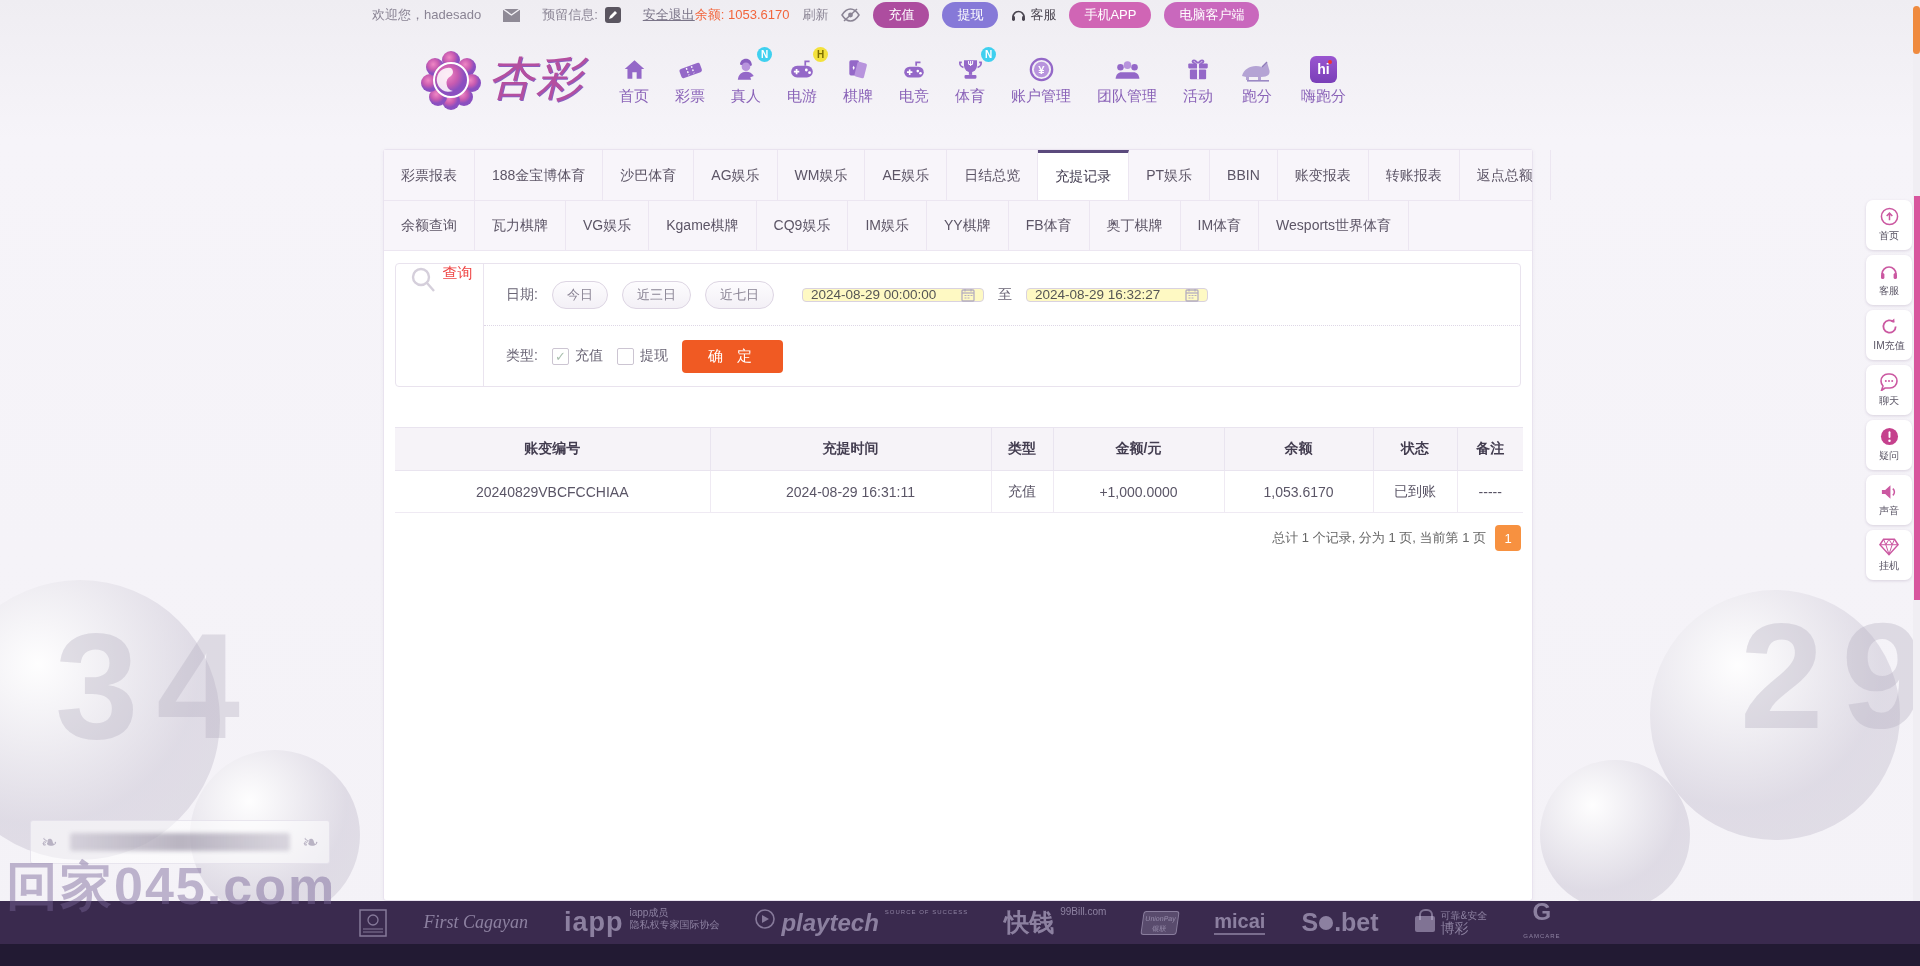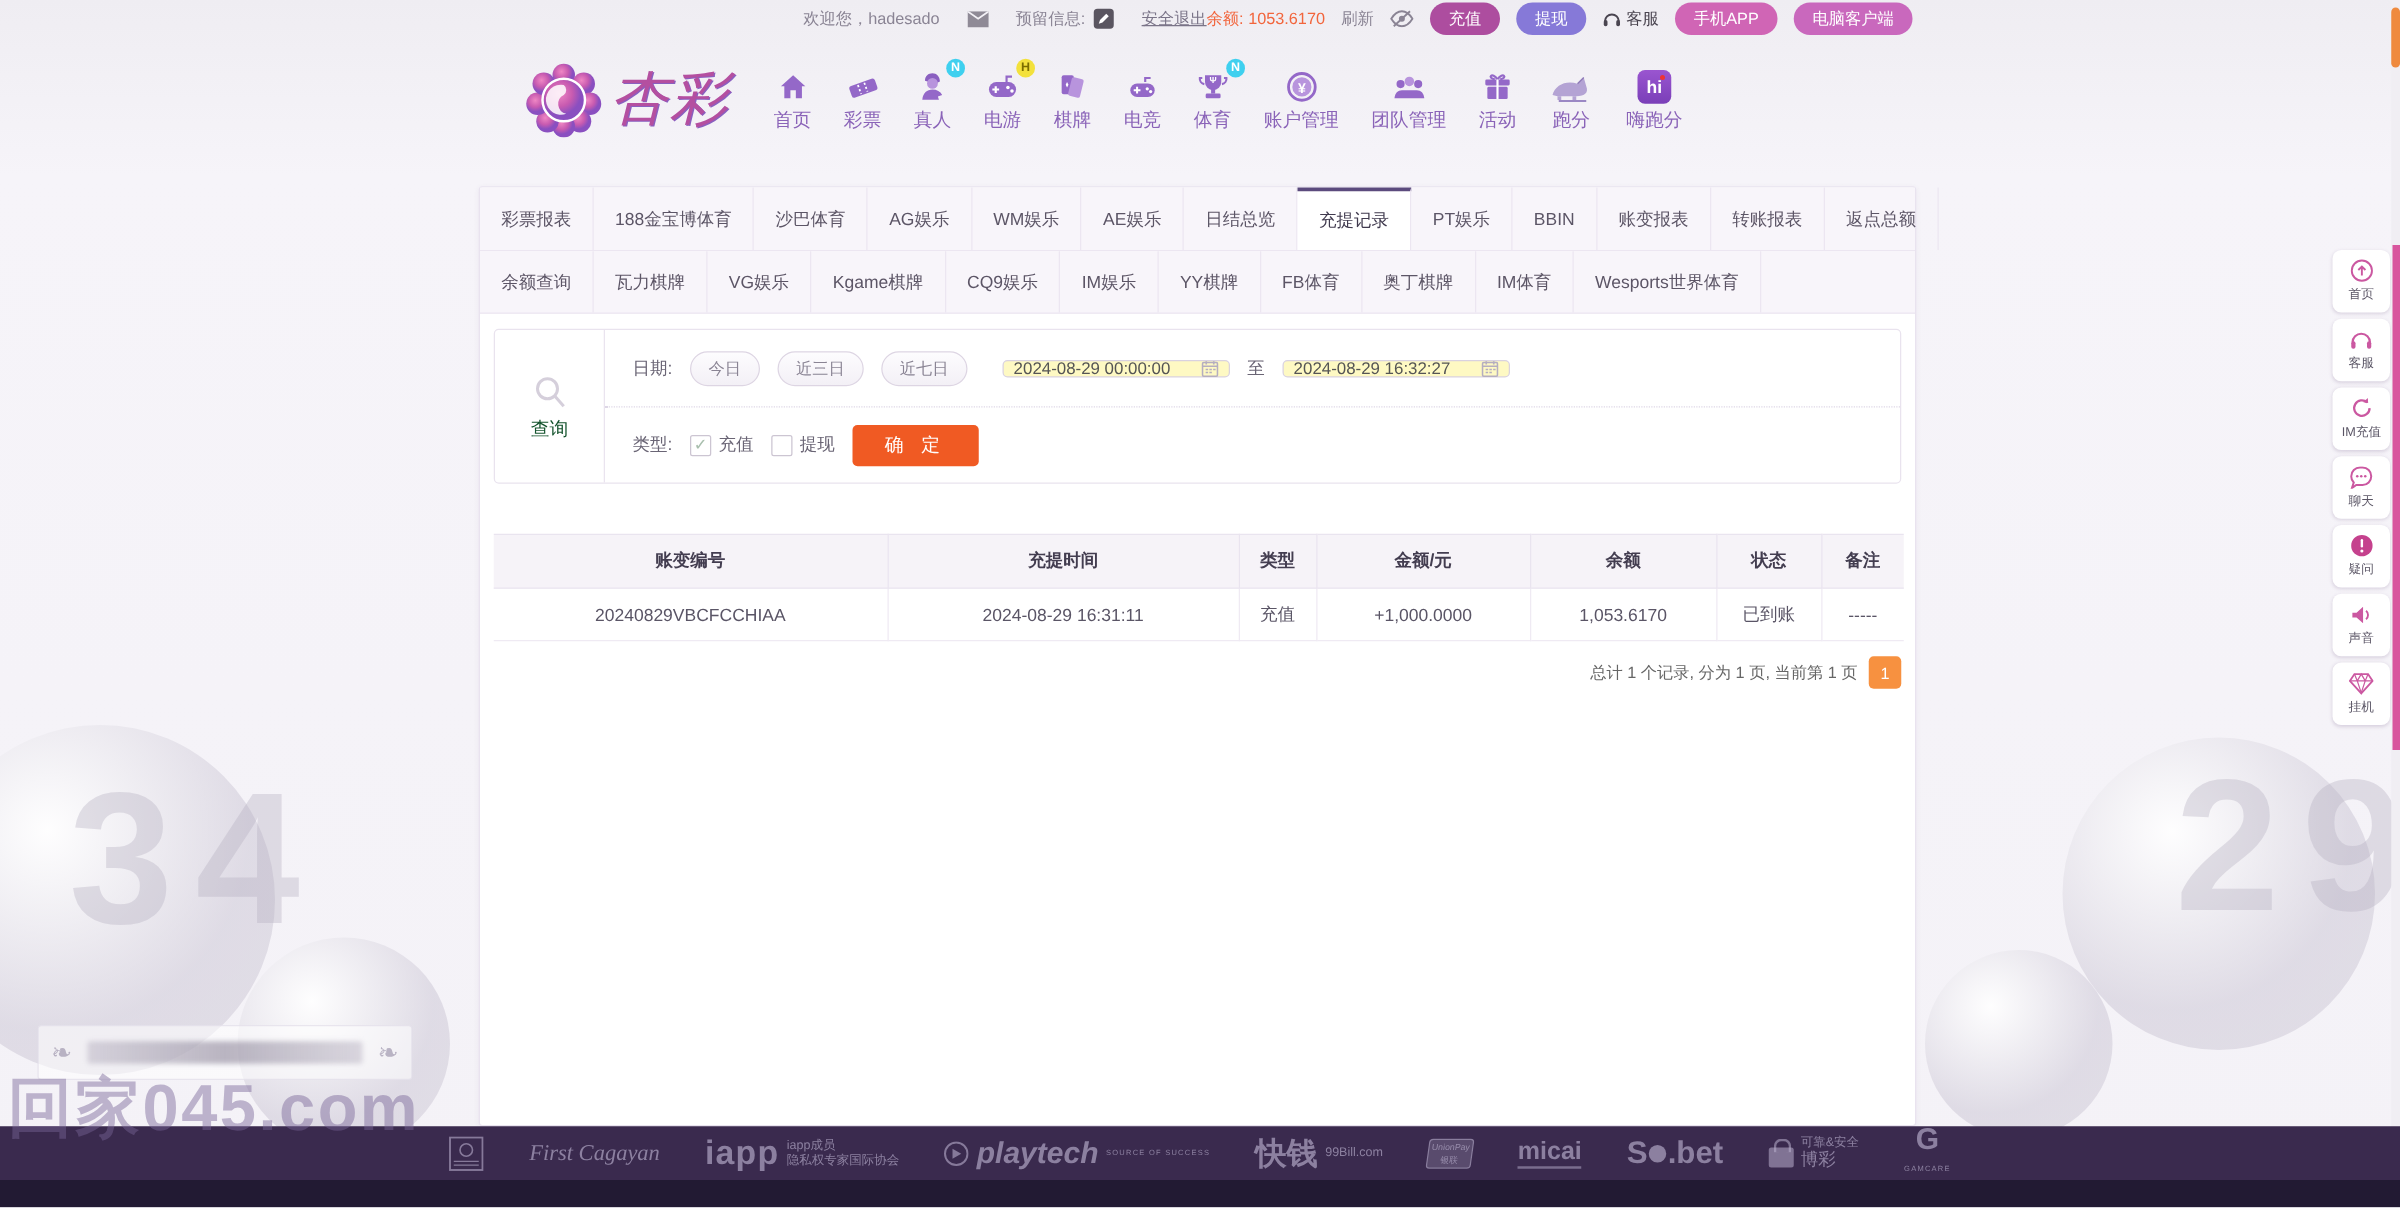--- a/index.html
+++ b/index.html
@@ -5,21 +5,21 @@
   * { margin:0; padding:0; box-sizing:border-box; }
   html,body { width:1920px; height:966px; overflow:hidden; }
   body { font-family:"Liberation Sans","DejaVu Sans",sans-serif; background:#f3f1f6; position:relative; }
   .stage { position:absolute; inset:0; background:linear-gradient(#efedf2,#f6f4f9 140px,#f4f2f7); overflow:hidden; }
 
   
   .bg-ball { position:absolute; border-radius:50%; background:radial-gradient(circle at 35% 30%, rgba(255,255,255,.9), rgba(205,200,214,.55) 60%, rgba(190,185,200,.35)); }
   .bg-num { position:absolute; font-size:150px; font-weight:bold; color:rgba(178,172,190,.35); letter-spacing:18px; }
 
   
-  .topbar { position:absolute; top:0; left:0; width:100%; height:30px; display:flex; align-items:center; justify-content:flex-end; font-size:13px; color:#8a8494; }
+  .topbar { position:absolute; top:0; left:0; width:100%; height:30px; display:flex; align-items:center; justify-content:flex-start; font-size:13px; color:#8a8494; }
   .topbar-left { margin-left:372px; display:flex; align-items:center; gap:22px; }
   .topbar-right { margin-right:390px; display:flex; align-items:center; gap:13px; }
   .logout { color:#7a7488; text-decoration:underline; cursor:pointer; }
   .edit-chip { width:16px; height:16px; background:#5a5560; border-radius:3px; display:inline-flex; align-items:center; justify-content:center; }
   .balance-label,.balance-value { color:#f2653c; }
   .pill-btn { border:none; border-radius:13px; padding:4px 15px; font-size:13px; color:#fff; cursor:pointer; }
   .btn-recharge { background:#ad4d9f; }
   .btn-withdraw { background:#8679d8; }
   .btn-app { background:#d065b5; }
   .btn-pc { background:#c968bd; }
@@ -41,21 +41,21 @@
 
   
   .panel { position:absolute; left:383px; top:149px; width:1150px; height:752px; background:#fff; border:1px solid #e9e3ef; border-radius:3px; box-shadow:0 1px 4px rgba(80,60,110,.05); }
   .tabrow { display:flex; background:#f8f5fa; border-bottom:1px solid #ece6f1; }
   .tab { padding:0 17px; height:50px; line-height:50px; font-size:14px; color:#5c5566; border-right:1px solid #ece6f1; cursor:pointer; white-space:nowrap; }
   .tab.active { background:#fff; border-top:3px solid #5b4a7d; line-height:47px; color:#403a4e; }
   .tabrow2 .tab { height:49px; line-height:49px; }
 
   
   .filter { margin:12px 11px 0; border:1px solid #e9e3ee; border-radius:4px; display:flex; min-height:122px; }
-  .query-zone { width:88px; display:flex; flex-direction:column; align-items:center; justify-content:center; gap:4px; border-right:1px solid #eae4ef; color:#14532d; font-size:15px; }
+  .query-zone { width:88px; display:flex; flex-direction:row; justify-content:center; gap:4px; border-right:1px solid #eae4ef; color:#ef4444; font-size:15px; }
   .filter-rows { flex:1; display:flex; flex-direction:column; }
   .filter-row { height:61px; display:flex; align-items:center; padding-left:22px; gap:14px; font-size:14px; color:#6a6575; }
   .filter-row + .filter-row { border-top:1px dotted #ded7e6; }
   .range-pill { border:1px solid #ddd5e3; background:linear-gradient(#fdfcfe,#f3f0f6); color:#8a8494; border-radius:14px; padding:4px 14px; font-size:13px; cursor:pointer; }
   .date-input { width:182px; height:14px; border:1px solid #d9d2e0; border-radius:4px; background:#fef9c3; display:flex; align-items:center; justify-content:space-between; padding:0 8px; font-size:13.5px; color:#555; cursor:text; }
   .checkbox { width:17px; height:17px; border:1px solid #ccc5d2; border-radius:2px; background:#fff; display:inline-flex; align-items:center; justify-content:center; cursor:pointer; }
   .checkbox.checked::after { content:"✓"; color:#a9bfae; font-size:13px; }
   .cb-wrap { display:flex; align-items:center; gap:6px; }
   .btn-confirm { margin-left:0; background:#f05a23; color:#fff; border:none; border-radius:4px; padding:7px 26px; font-size:15px; letter-spacing:5px; cursor:pointer; }
 
@@ -84,21 +84,21 @@
 
   
   .wm-banner { position:absolute; left:30px; top:820px; width:300px; height:44px; background:rgba(255,255,255,.55); border:1px solid rgba(220,215,228,.6); border-radius:3px; display:flex; align-items:center; justify-content:space-between; padding:0 10px; filter:blur(.6px); z-index:5; }
   .wm-leaf { color:rgba(170,162,182,.8); font-size:20px; }
   .wm-blur { flex:1; height:18px; margin:0 12px; background:linear-gradient(90deg, rgba(160,152,172,.35), rgba(120,112,135,.5), rgba(160,152,172,.35)); border-radius:2px; filter:blur(2px); }
   .watermark { position:absolute; left:6px; top:852px; font-size:52px; font-weight:bold; color:rgba(120,100,150,.45); letter-spacing:2px; z-index:6; }
 
   
   .footer { position:absolute; left:0; top:901px; width:100%; height:43px; background:#3a2a4e; display:flex; align-items:center; justify-content:center; gap:36px; z-index:4; }
   .footer-strip { position:absolute; left:0; top:944px; width:100%; height:22px; background:#221a33; z-index:4; }
-  .flogo { display:flex; align-items:center; gap:6px; color:rgba(185,175,205,.65); }
+  .flogo { display:flex; align-items:flex-start; gap:6px; color:rgba(185,175,205,.65); }
   .script-logo { font-family:"Liberation Serif","DejaVu Serif",serif; font-style:italic; font-size:18px; }
   .iapp-big { font-size:27px; font-weight:bold; letter-spacing:1px; }
   .flogo-sub { font-size:10px; line-height:12px; }
   .playtech { font-size:24px; font-weight:bold; font-style:italic; }
   .pt-sub { font-size:6px; letter-spacing:1px; }
   .kq { font-size:25px; font-weight:bold; font-family:"Liberation Serif","DejaVu Serif",serif; }
   .up-card { width:36px; height:24px; background:rgba(185,175,205,.25); border:1px solid rgba(185,175,205,.5); border-radius:3px; transform:skewX(-8deg); font-size:7px; text-align:center; line-height:10px; padding-top:2px; }
   .micai { font-size:20px; font-weight:bold; border-bottom:2px solid rgba(185,175,205,.5); }
   .sbet { font-size:25px; font-weight:bold; display:flex; align-items:center; }
   .sbet-ball { width:14px; height:14px; border-radius:50%; background:rgba(185,175,205,.65); margin:0 1px; }

